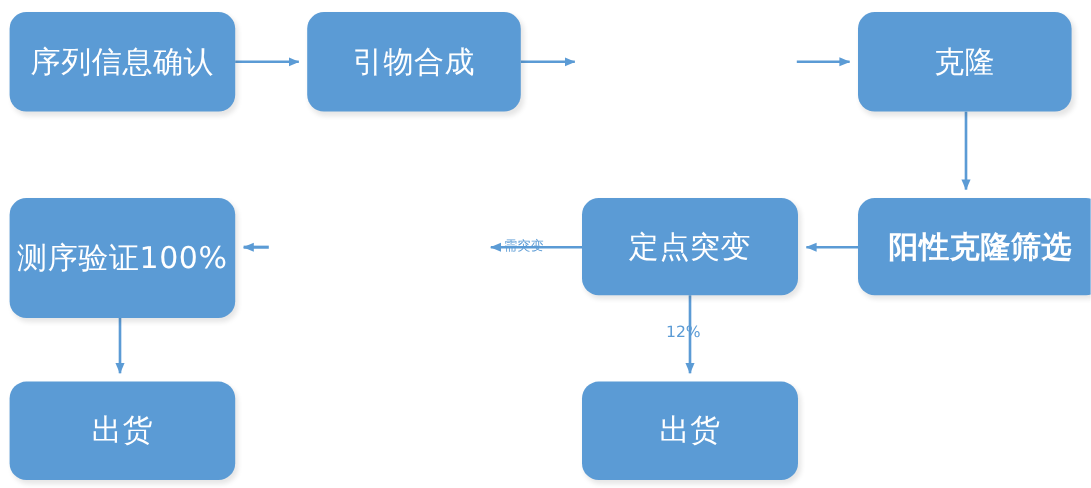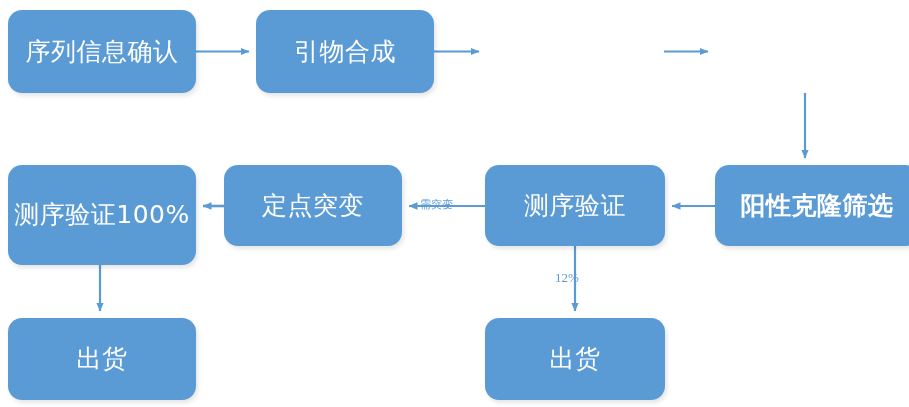--- a/index.html
+++ b/index.html
@@ -39,21 +39,20 @@
     width: 909px;
     height: 407px;
     pointer-events: none;
   }
   .edge-label {
     position: absolute;
     color: #5B9BD5;
     font-size: 11px;
     line-height: 1;
     white-space: nowrap;
-    font-family: Liberation Serif, serif;
   }
   .edge-label.lbl-100 { font-size: 13px; }
 </style>
 </head>
 <body>
 
 <div id="canvas">
 
   <svg class="edge-svg" viewBox="0 0 909 407">
     <defs>
@@ -81,29 +80,29 @@
     <line x1="100" y1="246" x2="100" y2="311" stroke="#5B9BD5" stroke-width="2.2" marker-end="url(#arrowD)"></line>
     <line x1="575" y1="246" x2="575" y2="311" stroke="#5B9BD5" stroke-width="2.2" marker-end="url(#arrowD)"></line>
   </svg>
 
   <div class="node" style="left:8px; top:10px; width:188px; height:83px;">
     <span>序列信息确认</span>
   </div>
   <div class="node" style="left:256px; top:10px; width:178px; height:83px;">
     <span>引物合成</span>
   </div>
+  <div class="node" style="left:715px; top:10px; width:178px; height:83px;">
+    <span>克隆</span>
+  </div>
 
   <div class="node" style="left:8px; top:165px; width:188px; height:100px;">
     <span>测序验证100%</span>
   </div>
-  <div class="node" style="left:224px; top:165px; width:178px; height:81px;">
+  <div class="node" style="left:485px; top:165px; width:180px; height:81px;">
     <span>定点突变</span>
-  </div>
-  <div class="node" style="left:485px; top:165px; width:180px; height:81px;">
-    <span>测序验证</span>
   </div>
   <div class="node" style="left:715px; top:165px; width:204px; height:81px;font-weight:bold;">
     <span>阳性克隆筛选</span>
   </div>
 
   <div class="node" style="left:8px; top:318px; width:188px; height:82px;">
     <span>出货</span>
   </div>
   <div class="node" style="left:485px; top:318px; width:180px; height:82px;">
     <span>出货</span>

